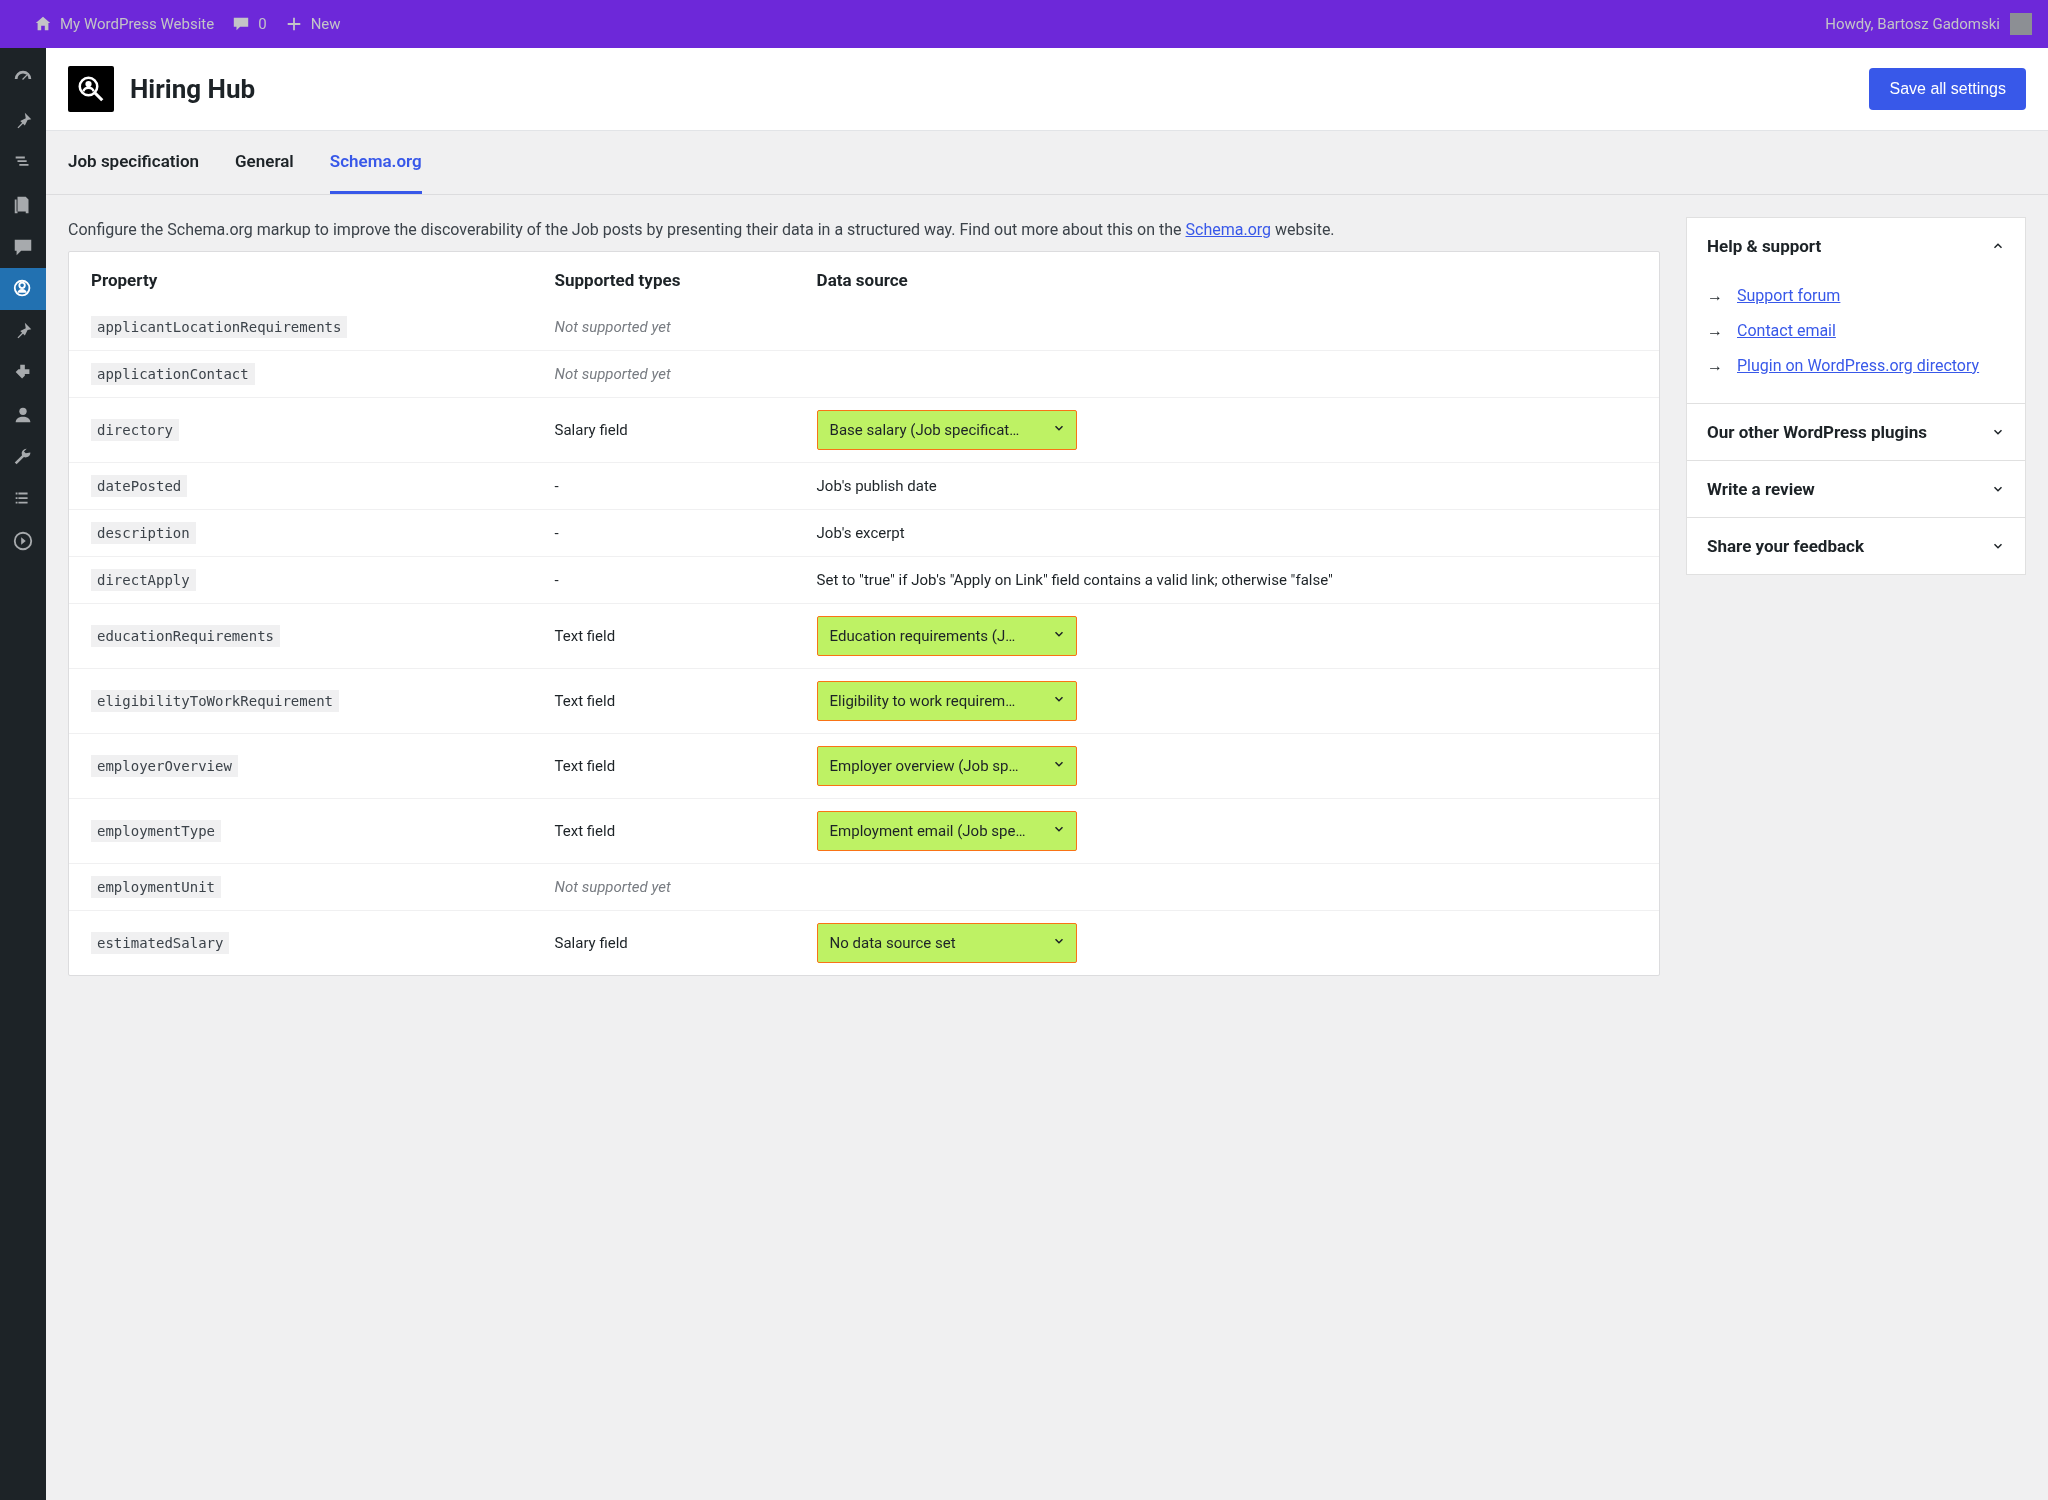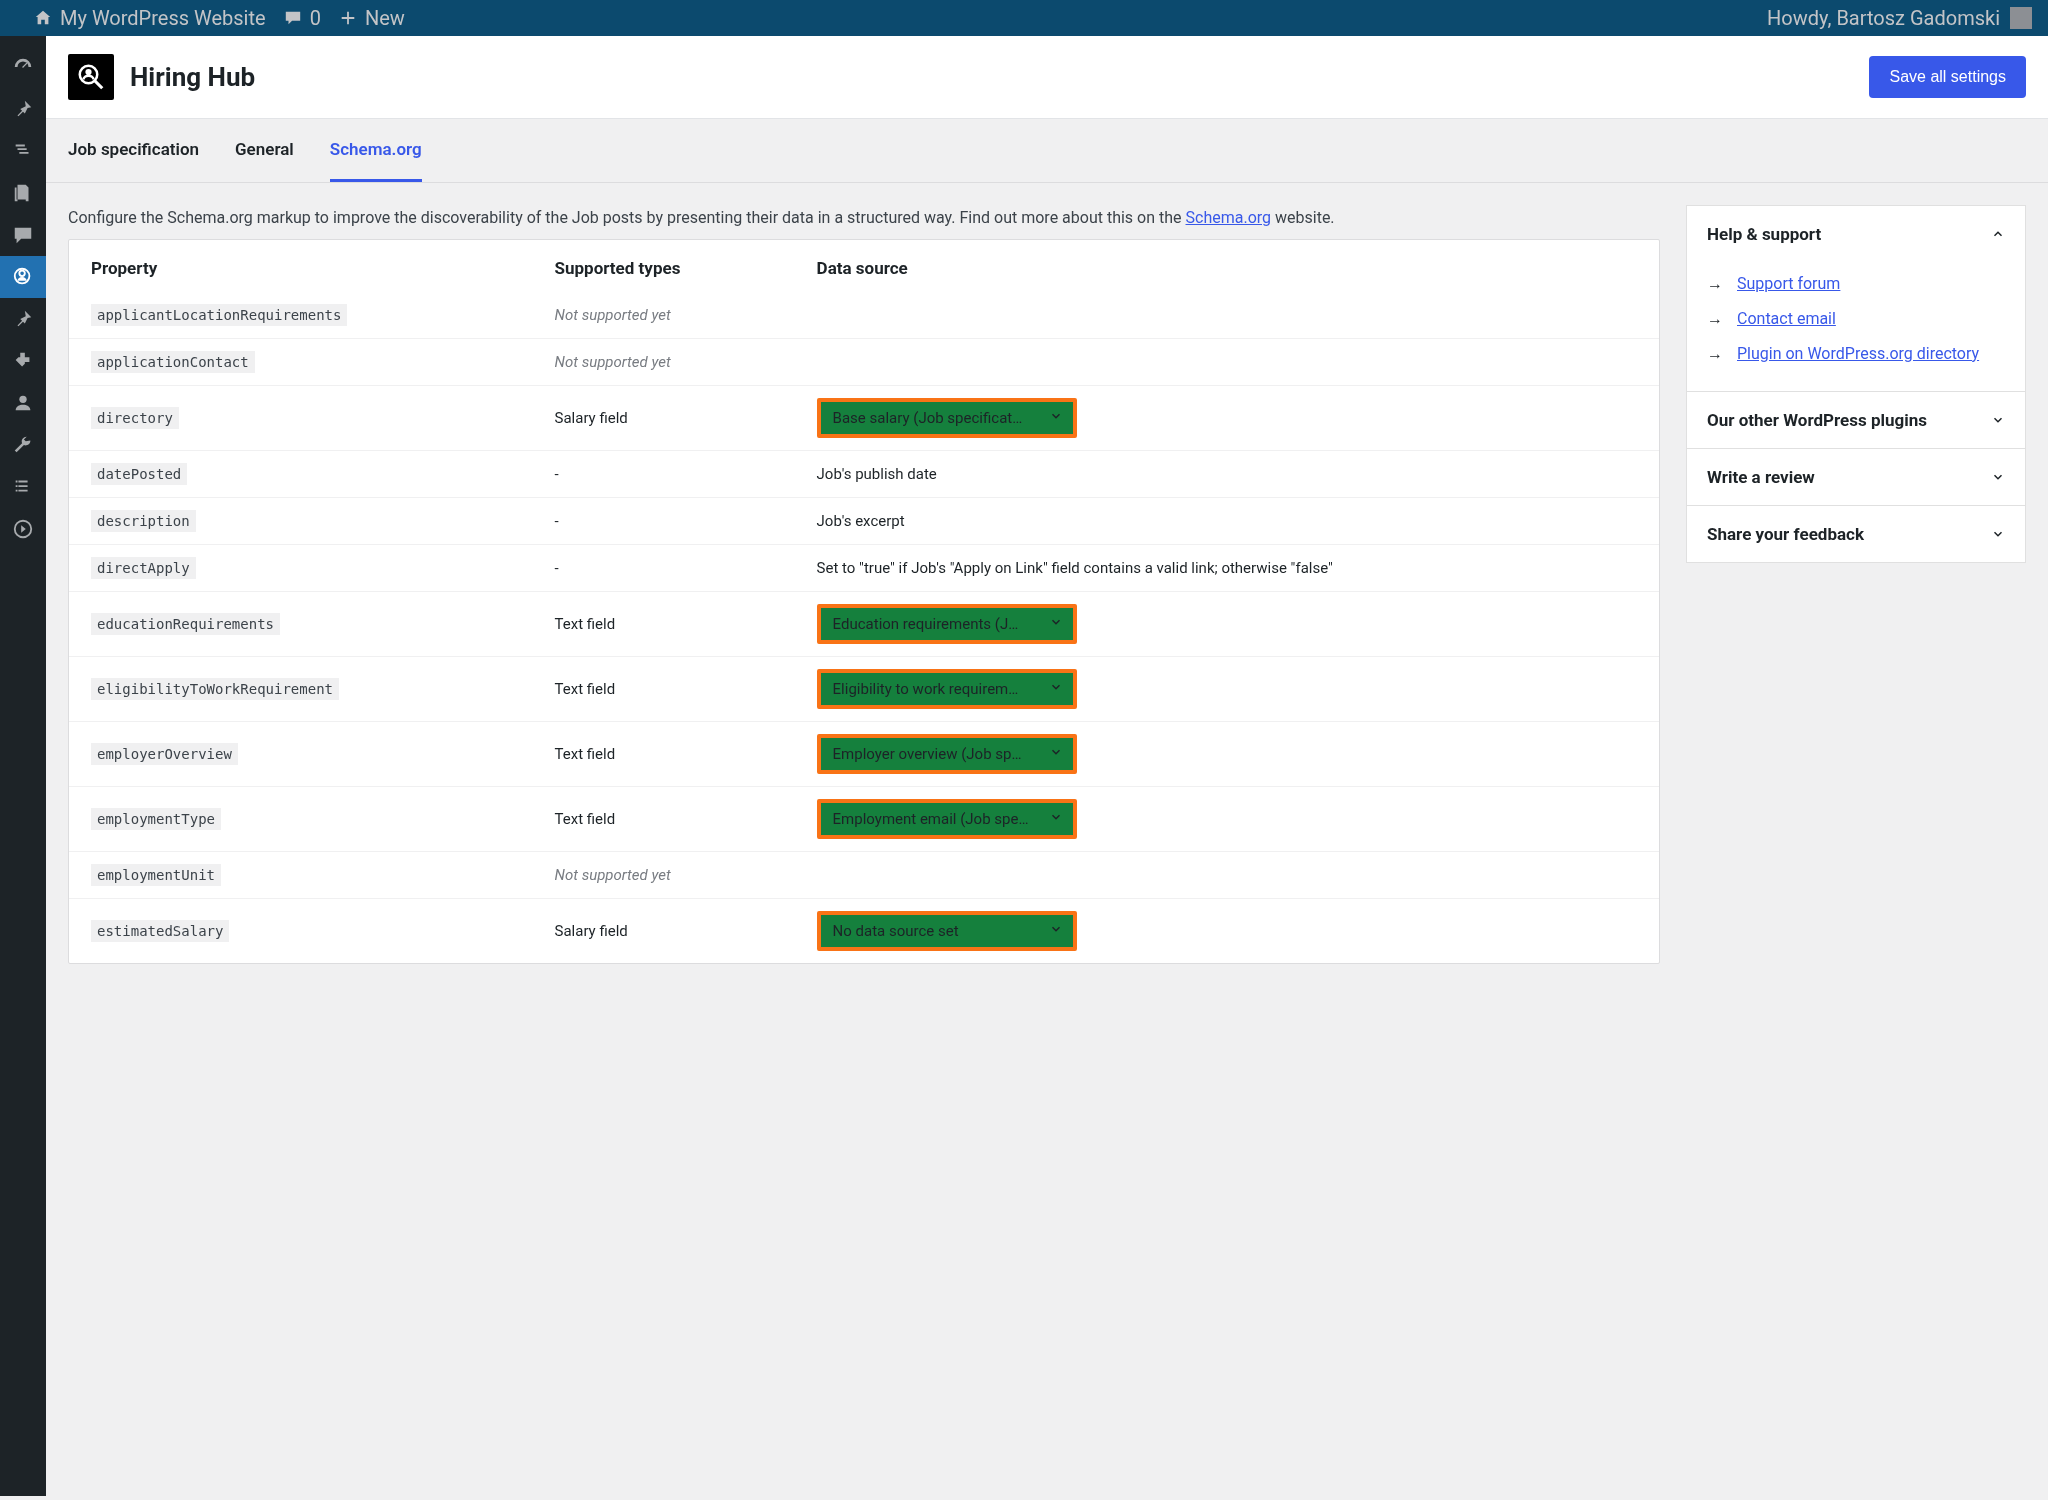--- a/index.html
+++ b/index.html
@@ -1,19 +1,19 @@
 <!DOCTYPE html>
 <html><head>
 <meta charset="utf-8">
 <style>
 * { margin: 0; padding: 0; box-sizing: border-box; }
 body { font-family: -apple-system, BlinkMacSystemFont, "Segoe UI", Roboto, sans-serif; background: #f0f0f1; color: #1d2327; }
 
 
-.admin-bar { background: #0c4a6e; color: #c3c4c7; height: 36px; display: flex; align-items: center; padding: 0 16px; font-size: 20px; justify-content: space-between; }
+.admin-bar { background: #6d28d9; color: #c3c4c7; height: 48px; display: flex; align-items: center; padding: 0 16px; font-size: 15px; justify-content: space-between; }
 .admin-bar-left { display: flex; align-items: center; gap: 18px; }
 .admin-bar-item { display: flex; align-items: center; gap: 8px; color: #c3c4c7; cursor: pointer; }
 .admin-bar-right { display: flex; align-items: center; gap: 10px; }
 .avatar-box { width: 22px; height: 22px; background: #8c8f94; display: inline-block; }
 
 
 .wrap { display: flex; min-height: calc(100vh - 40px); }
 
 
 .sidebar { width: 46px; background: #1d2327; display: flex; flex-direction: column; padding-top: 10px; }
@@ -45,21 +45,21 @@
 .intro a { color: #3858e9; text-decoration: underline; }
 
 
 .table-card { background: #fff; border: 1px solid #dcdcde; border-radius: 2px; }
 table { width: 100%; border-collapse: collapse; }
 th { text-align: left; padding: 18px 22px 14px; font-size: 17px; font-weight: 700; color: #1d2327; }
 td { padding: 12px 22px; font-size: 15px; vertical-align: middle; border-top: 1px solid #f0f0f1; }
 tr.no-border td { border-top: none; }
 .prop-code { font-family: ui-monospace, SFMono-Regular, Menlo, monospace; background: #f0f0f1; padding: 3px 6px; font-size: 14px; color: #3c434a; display: inline-block; }
 .not-supported { font-style: italic; color: #787c82; }
-.select { width: 260px; height: 40px; border: 4px solid #f97316; border-radius: 2px; padding: 0 36px 0 12px; font-size: 15px; background: #15803d; position: relative; display: flex; align-items: center; justify-content: space-between; cursor: pointer; white-space: nowrap; overflow: hidden; }
+.select { width: 260px; height: 40px; border: 1px solid #f97316; border-radius: 2px; padding: 0 36px 0 12px; font-size: 15px; background: #bef264; position: relative; display: flex; align-items: center; justify-content: space-between; cursor: pointer; white-space: nowrap; overflow: hidden; }
 .select-text { overflow: hidden; text-overflow: ellipsis; flex: 1; }
 .select-chevron { position: absolute; right: 10px; }
 
 
 .aside { width: 340px; }
 .panel { background: #fff; border-top: 1px solid #e0e0e0; border-left: 1px solid #e0e0e0; border-right: 1px solid #e0e0e0; }
 .panel:last-child { border-bottom: 1px solid #e0e0e0; }
 .panel-header { padding: 18px 20px; display: flex; justify-content: space-between; align-items: center; cursor: pointer; }
 .panel-title { font-size: 17px; font-weight: 700; }
 .panel-body { padding: 4px 20px 20px; }

